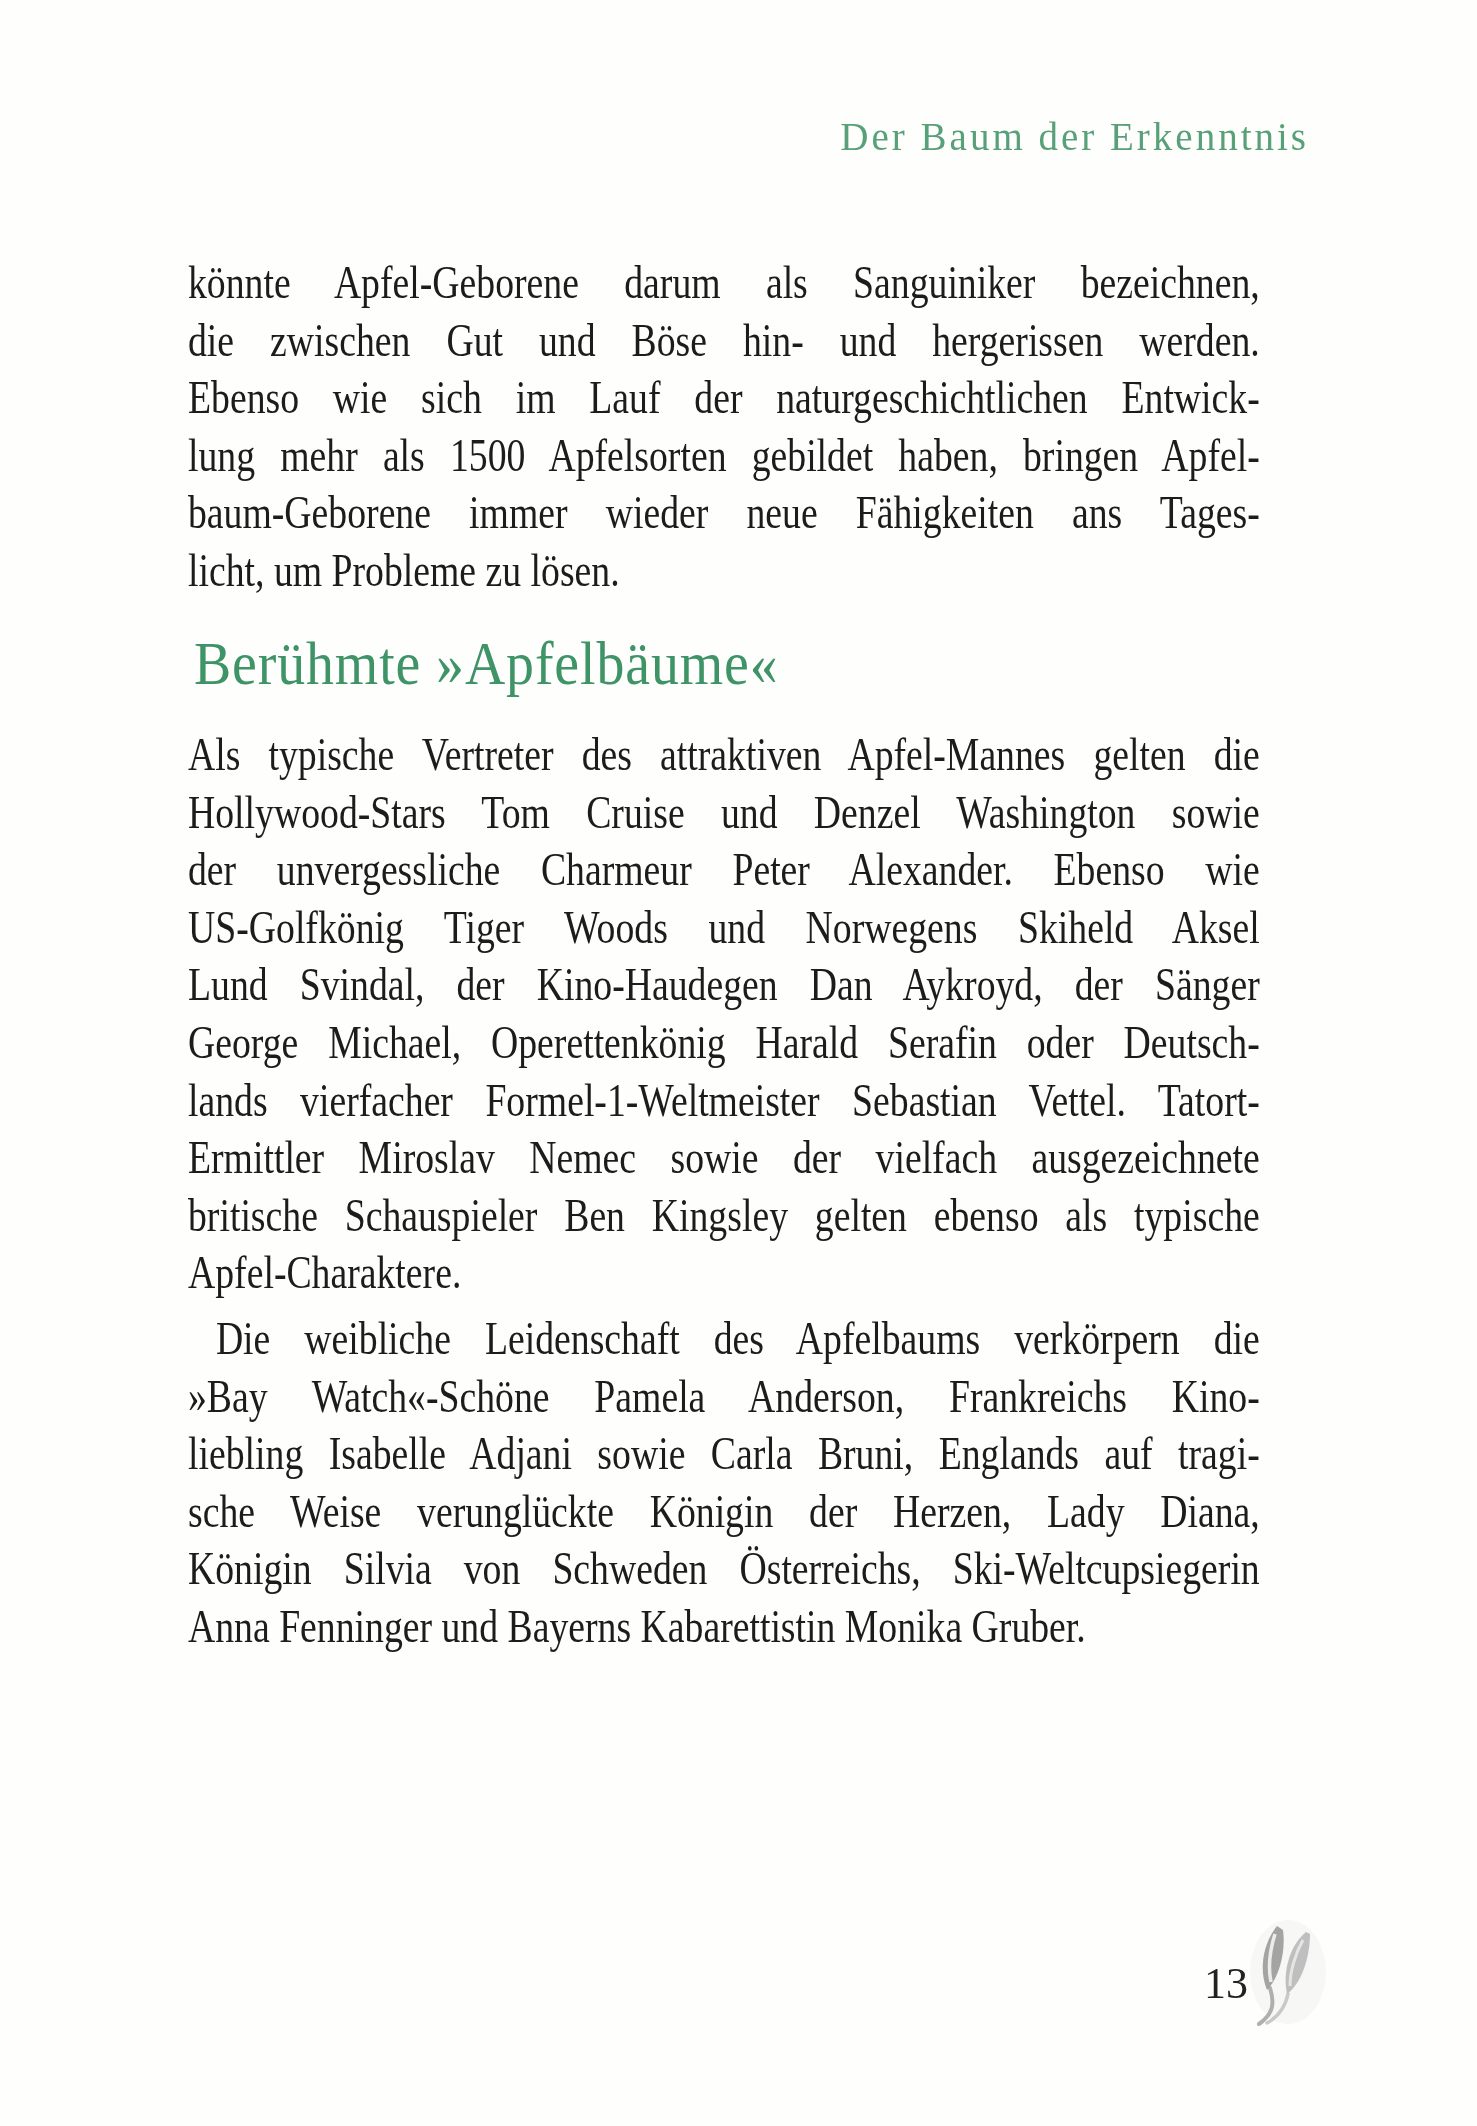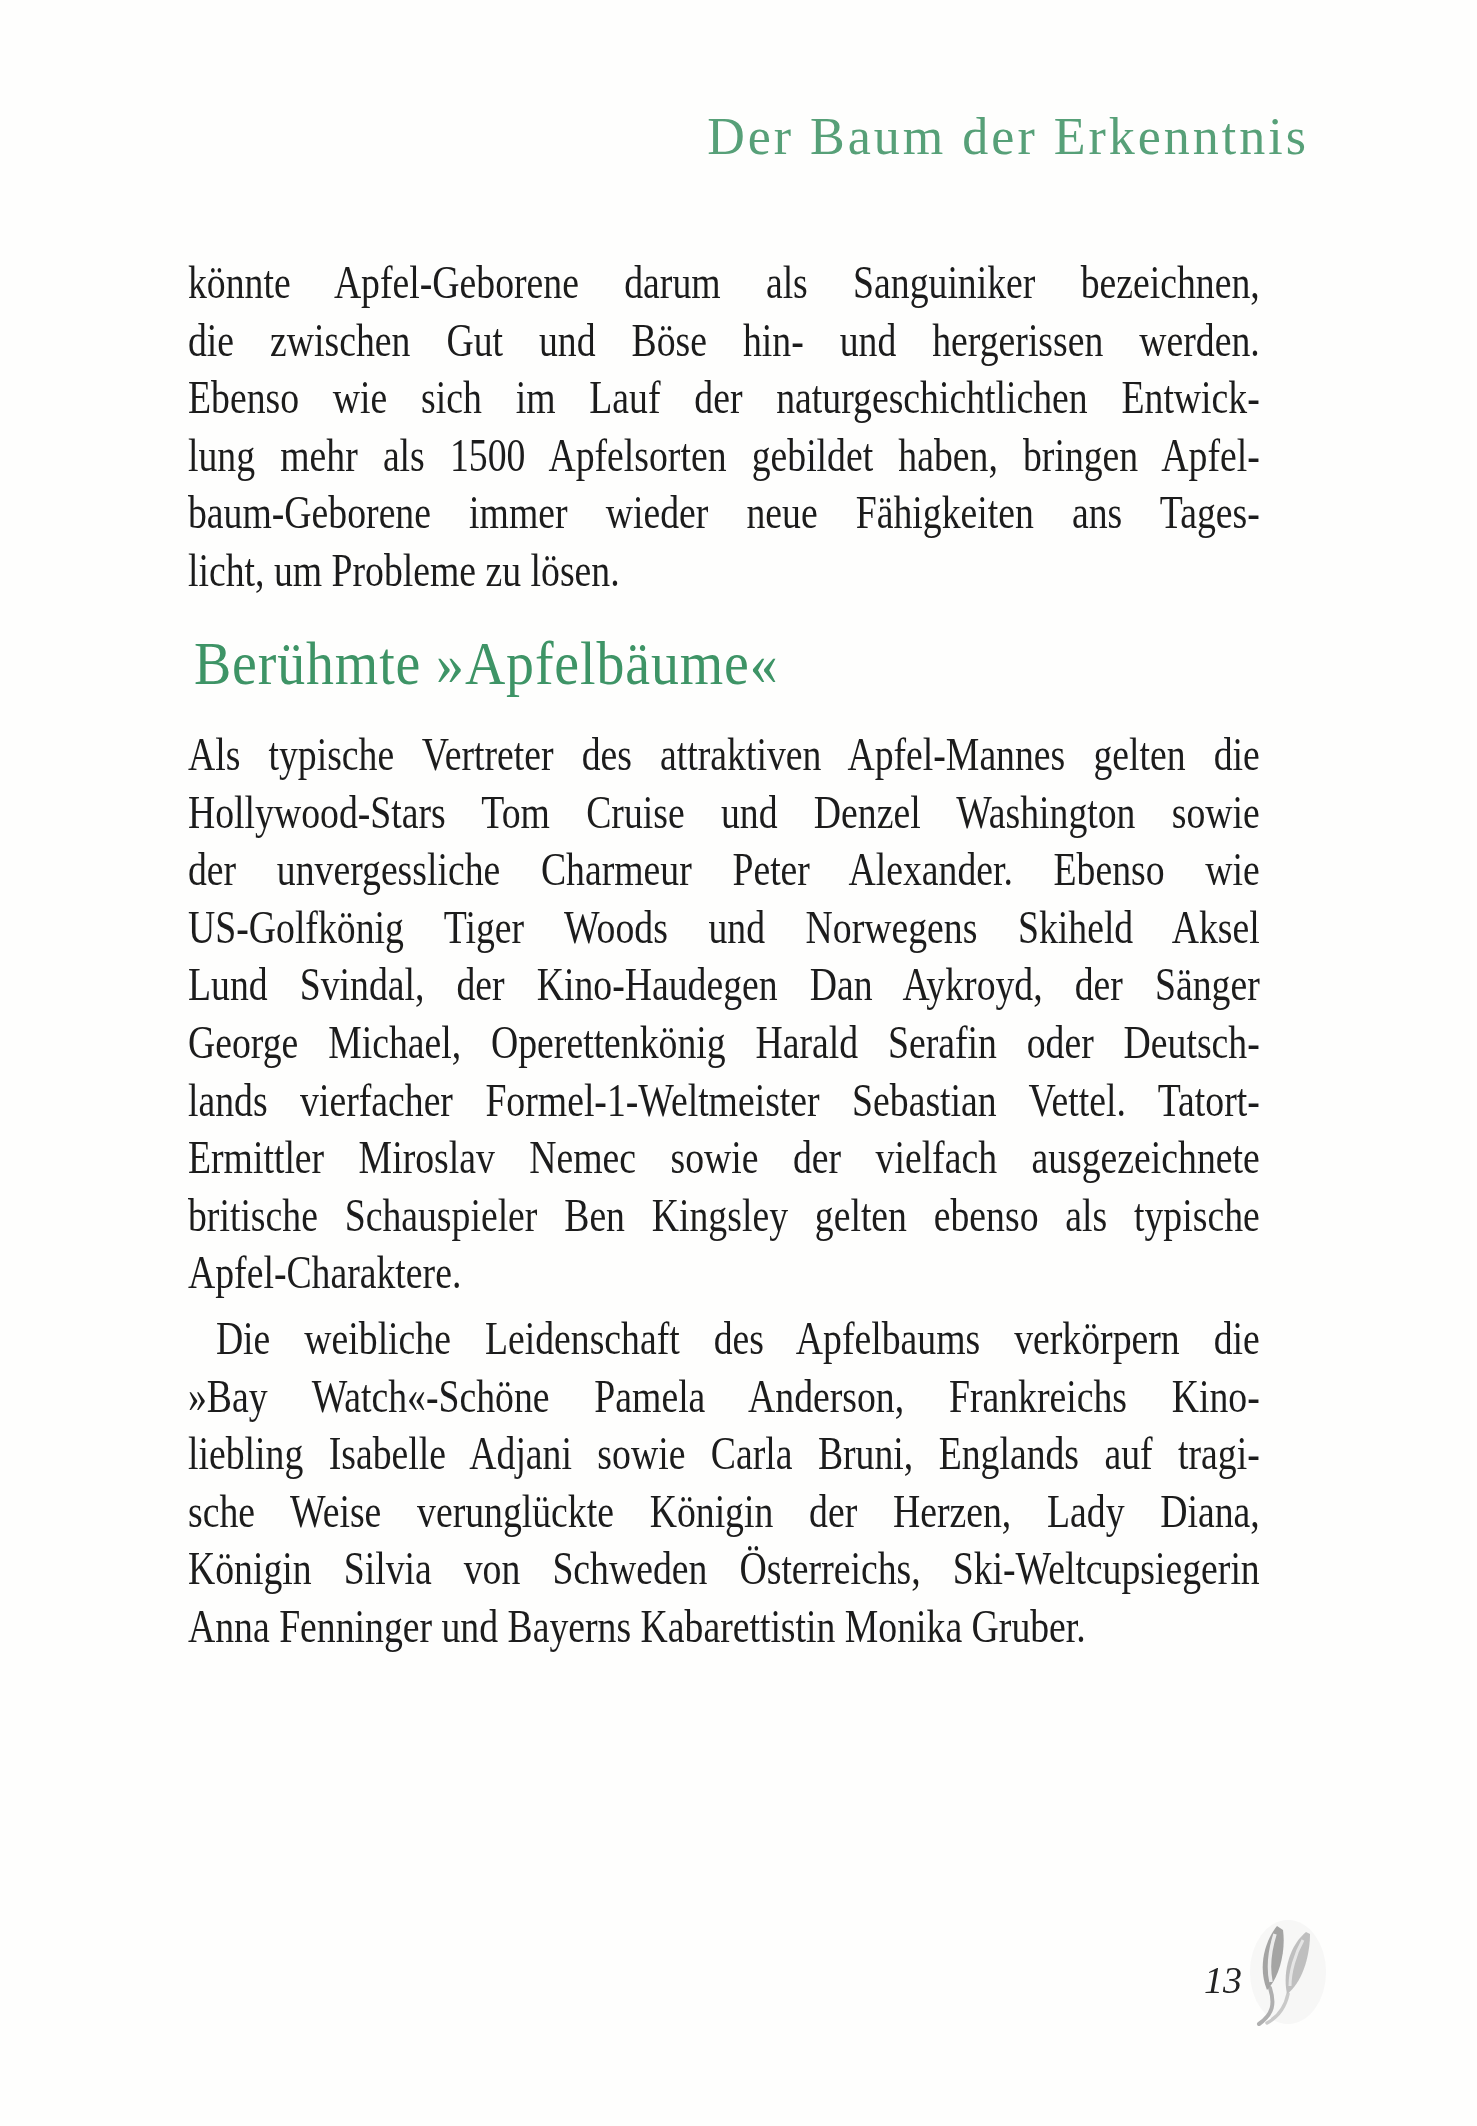--- a/index.html
+++ b/index.html
@@ -13,21 +13,21 @@
     height: 2126px;
     background: #fefefd;
     overflow: hidden;
     font-family: "Liberation Serif", serif;
     color: #1c1c1c;
   }
   .running-header {
     position: absolute;
     top: 116px;
     right: 168px;
-    font-size: 52px;
+    font-size: 39px;
     line-height: 42px;
     letter-spacing: 3px;
     color: var(--header-green, #57a078);
     white-space: nowrap;
   }
   .section-heading {
     position: absolute;
     left: 194px;
     top: 626px;
     font-size: 62px;
@@ -56,22 +56,21 @@
   }
   .line.last {
     text-align: justify;
     text-align-last: auto;
   }
   #para3 .line:first-child { text-indent: 34px; }
   .page-number {
     position: absolute;
     left: 1204px;
     top: 1958px;
-    font-size: 38px;
-    font-style: italic;
+    font-size: 44px;
     color: #222222;
   }
   .leaf-ornament {
     position: absolute;
     left: 1246px;
     top: 1916px;
     width: 84px;
     height: 116px;
   }
 </style>

